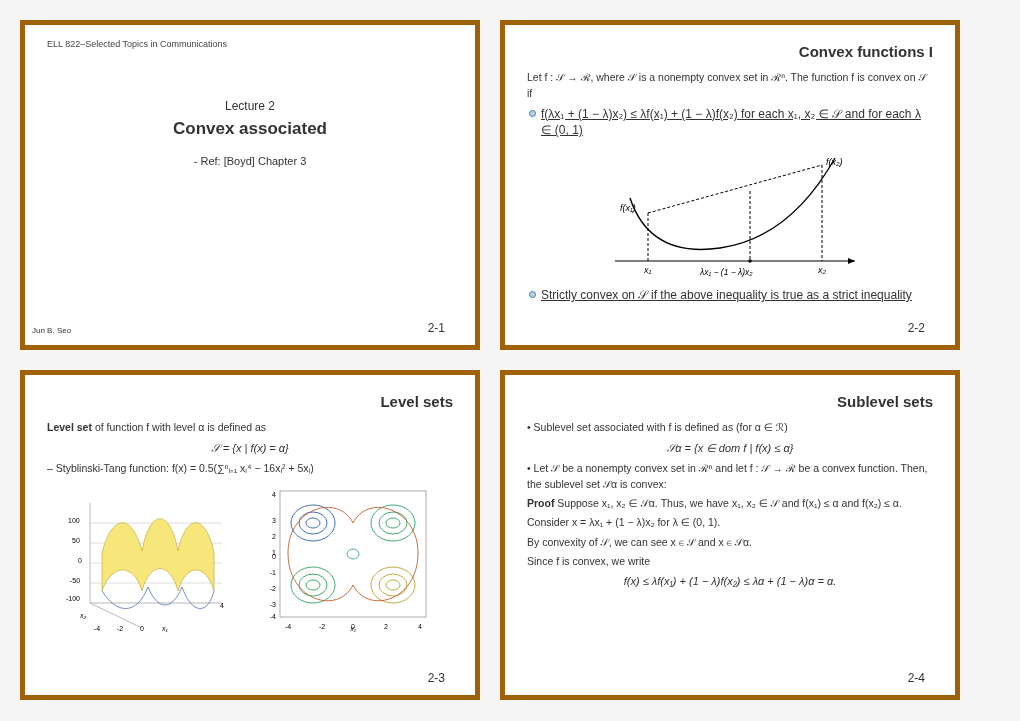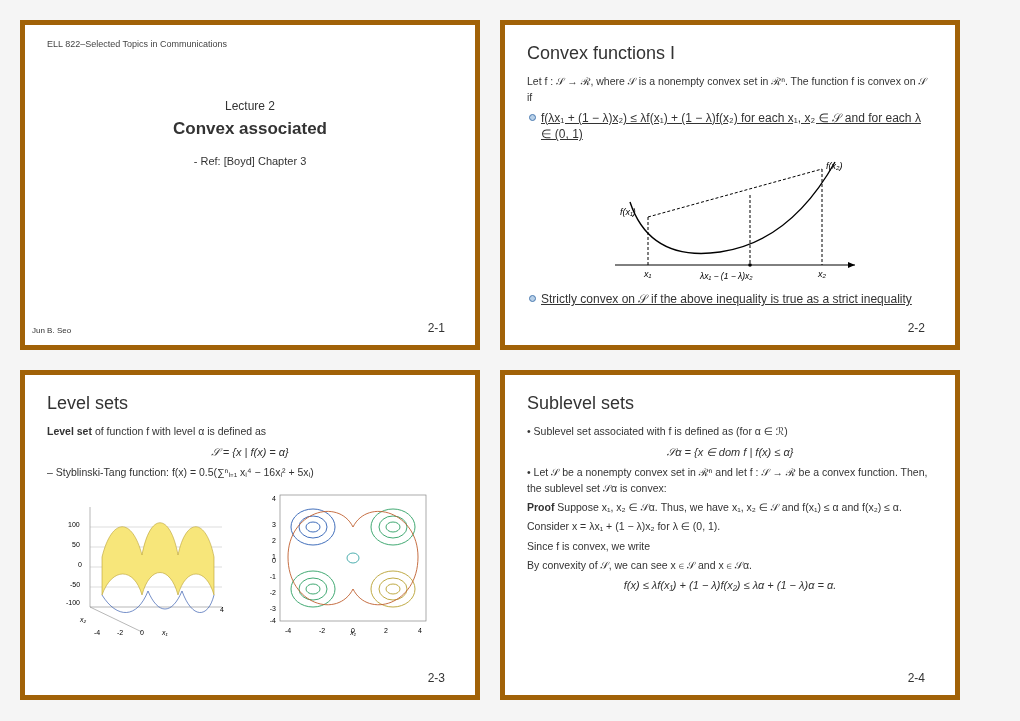--- a/index.html
+++ b/index.html
@@ -18,23 +18,23 @@
   .slide {
     background: #fff;
     border: 5px solid #a16207;
     padding: 14px 22px 14px 22px;
     box-sizing: border-box;
     height: 330px;
     position: relative;
     overflow: hidden;
   }
   .slide-title {
-    text-align: left;
-    font-weight: normal;
-    font-size: 18px;
+    text-align: right;
+    font-weight: bold;
+    font-size: 15px;
     margin: 4px 0 10px 0;
   }
   .course {
     font-size: 9px;
     color: #444;
   }
   .lecture-block {
     text-align: center;
     margin-top: 50px;
   }
@@ -239,17 +239,17 @@
   <div class="pagenum">2-3</div>
 </div>
 
 <div class="slide">
   <div class="slide-title">Sublevel sets</div>
   <div class="body-text">• Sublevel set associated with f is defined as (for α ∈ ℛ)</div>
   <div class="center math">𝒮α = {x ∈ dom f | f(x) ≤ α}</div>
   <div class="body-text">• Let 𝒮 be a nonempty convex set in ℛⁿ and let f : 𝒮 → ℛ be a convex function. Then, the sublevel set 𝒮α is convex:</div>
   <div class="proof-line"><span class="section-label">Proof</span><span> Suppose x₁, x₂ ∈ 𝒮α. Thus, we have x₁, x₂ ∈ 𝒮 and f(x₁) ≤ α and f(x₂) ≤ α.</span></div>
   <div class="proof-line">Consider x = λx₁ + (1 − λ)x₂ for λ ∈ (0, 1).</div>
+  <div class="proof-line">By convexity of 𝒮, we can see x ∈ 𝒮 and x ∈ 𝒮α.</div>
   <div class="proof-line">Since f is convex, we write</div>
-  <div class="proof-line">By convexity of 𝒮, we can see x ∈ 𝒮 and x ∈ 𝒮α.</div>
   <div class="center math">f(x) ≤ λf(x₁) + (1 − λ)f(x₂) ≤ λα + (1 − λ)α = α.</div>
   <div class="pagenum">2-4</div>
 </div>
 
 </body></html>

